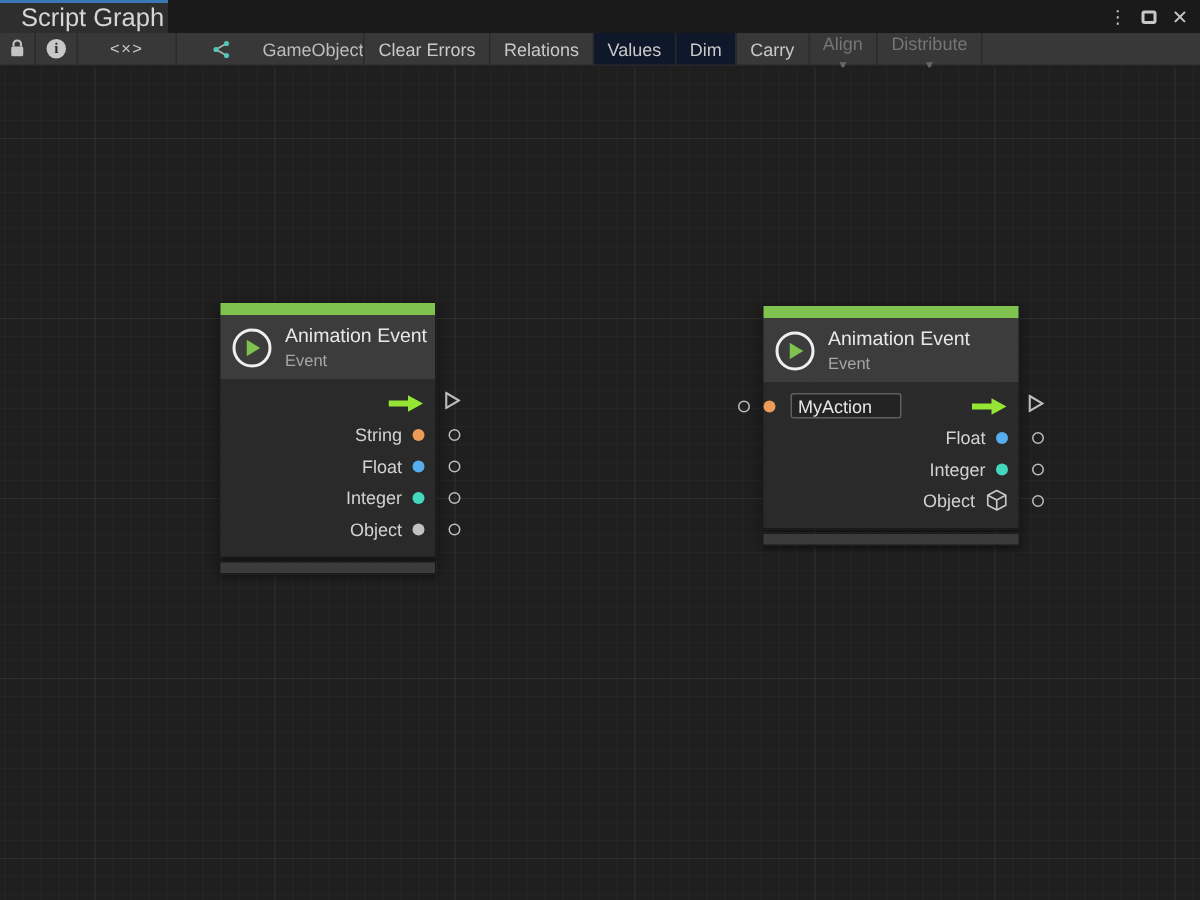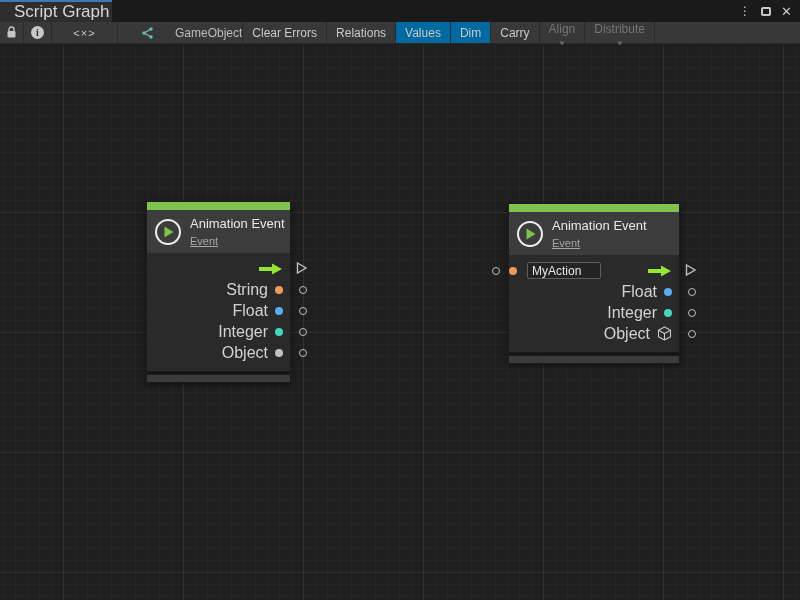--- a/index.html
+++ b/index.html
@@ -21,21 +21,21 @@
   
   .toolbar { position:absolute; left:0; top:22px; width:800px; height:22px;
     background:#383838; border-bottom:1px solid #272727; display:flex;
     align-items:stretch; white-space:nowrap; }
   .tb-seg { display:flex; align-items:center; justify-content:center;
     border-right:1px solid #2a2a2a; padding:0 6px; }
   .tb-seg.wide { width:66px; }
   .tb-btn { display:flex; align-items:center; gap:3px; padding:0 9px;
     border-right:1px solid #2a2a2a; font-size:12px; color:#c9c9c9; cursor:default; }
   .tb-btn.first { border-left:1px solid #2a2a2a; }
-  .tb-btn.active { background:#0369a1; }
+  .tb-btn.active { background:#0f172a; }
   .tb-btn.disabled { color:#757575;flex-direction:column; }
   .tb-btn .caret { font-size:8px; color:#8a8a8a; }
   .tb-btn.disabled .caret { color:#666; }
   .tb-label { font-size:12px; color:#bdbdbd; }
   .code-glyph { font-size:11px; color:#c8c8c8; letter-spacing:1px; }
   .gobj { display:flex; align-items:center; gap:21px; margin-left:22px; }
   .zoom-group { display:flex; align-items:center; gap:8px; margin-left:34px; margin-right:10px; }
   .zoom-track { position:relative; width:78px; height:2px; background:#8a8a8a; border-radius:1px; }
   .zoom-handle { position:absolute; right:-2px; top:50%; transform:translateY(-50%);
     width:11px; height:11px; border-radius:50%; background:#9a9a9a; }
@@ -57,25 +57,25 @@
   
   .node { position:absolute; }
   .node-main { border:1px solid #1b1b1b; box-shadow:0 3px 8px rgba(0,0,0,.45); }
   .node-greenbar { height:8px; }
   .node-header { background:#3c3c3c; display:flex; align-items:center; gap:9px;
     padding:6px 10px 6px 8px; }
   .play-circle { width:26px; height:26px; border-radius:50%; border:2px solid #efefef;
     display:flex; align-items:center; justify-content:center; flex:none; }
   .node-titles { display:flex; flex-direction:column; gap:4px; }
   .node-title { font-size:13px; color:#e8e8e8; white-space:nowrap; }
-  .node-subtitle { font-size:11px; color:#a6a6a6;text-decoration:underline; }
+  .node-subtitle { font-size:11px; color:#a6a6a6; }
   .node-body { background:#2a2a2a; padding:5px 0 8px 0; }
   .node-row { position:relative; height:21px; display:flex; align-items:center;
     justify-content:flex-end; padding:0 7px; }
-  .row-label { font-size:16px; color:#d2d2d2; margin-right:7px; }
+  .row-label { font-size:12px; color:#d2d2d2; margin-right:7px; }
   .type-dot { width:8px; height:8px; border-radius:50%; flex:none; }
   .port { position:absolute; top:50%; transform:translateY(-50%); }
   .port-out { right:-17px; }
   .port-in { left:-17px; }
   .port-ring { width:8px; height:8px; border:1.5px solid #bdbdbd; border-radius:50%;
     background:transparent; display:block; }
   .node-footer { margin-top:2px; height:9px; background:#3b3b3b;
     border:1px solid #1b1b1b; box-shadow:0 2px 5px rgba(0,0,0,.4); }
   .flow-arrow { display:block; }
   .event-field { width:74px; height:17px; background:#232323; border:1px solid #5f5f5f;

